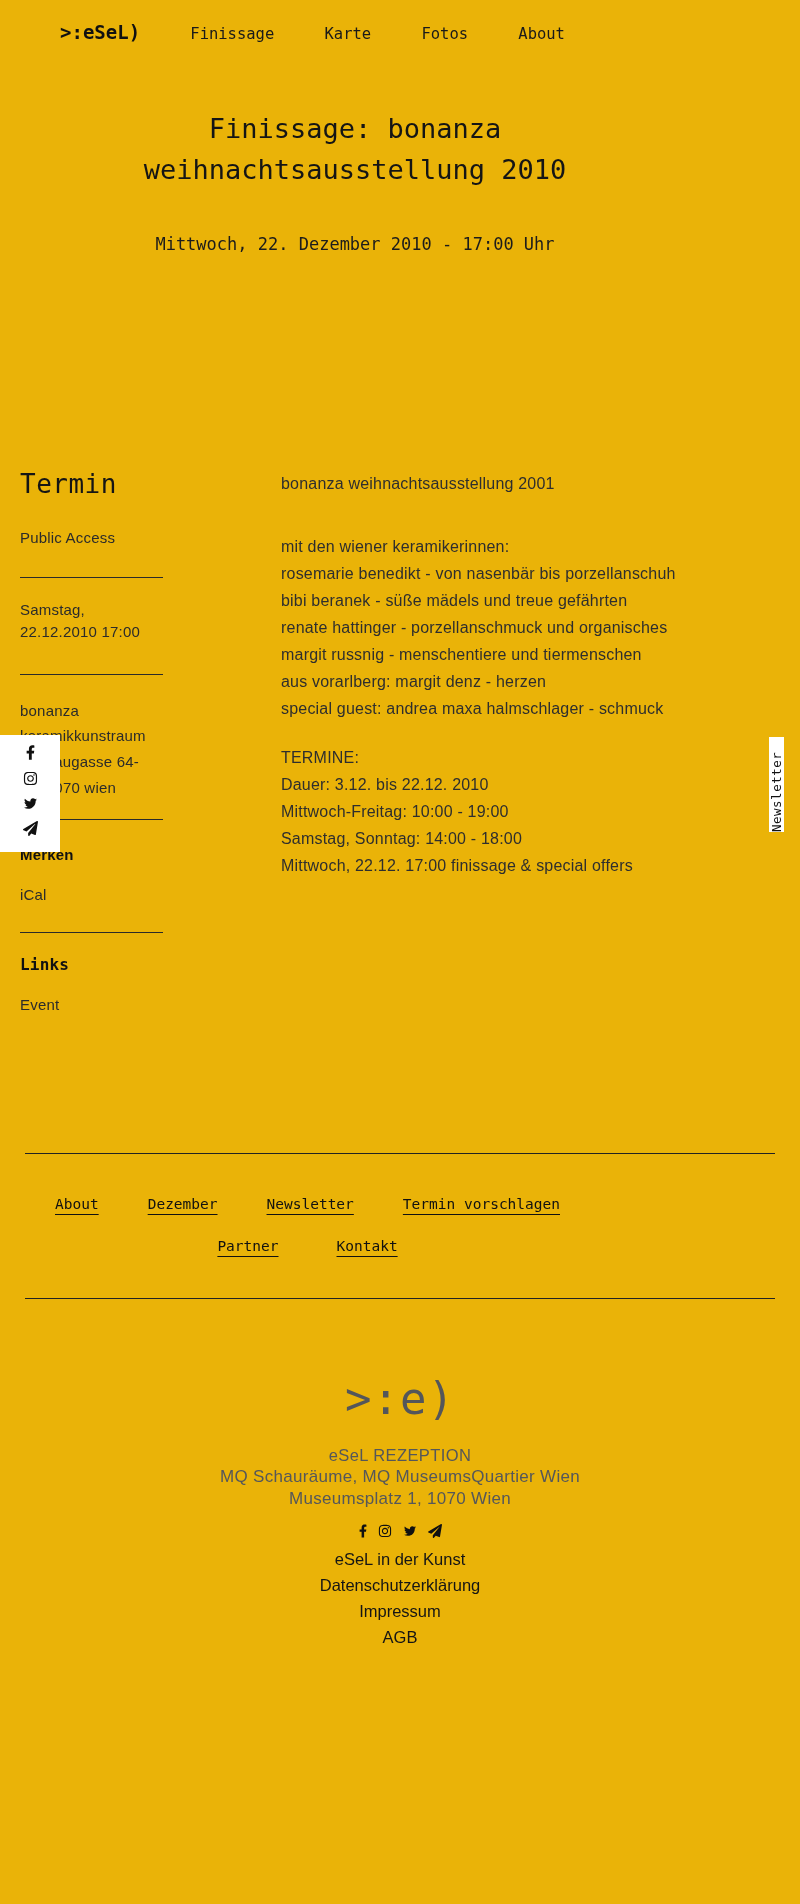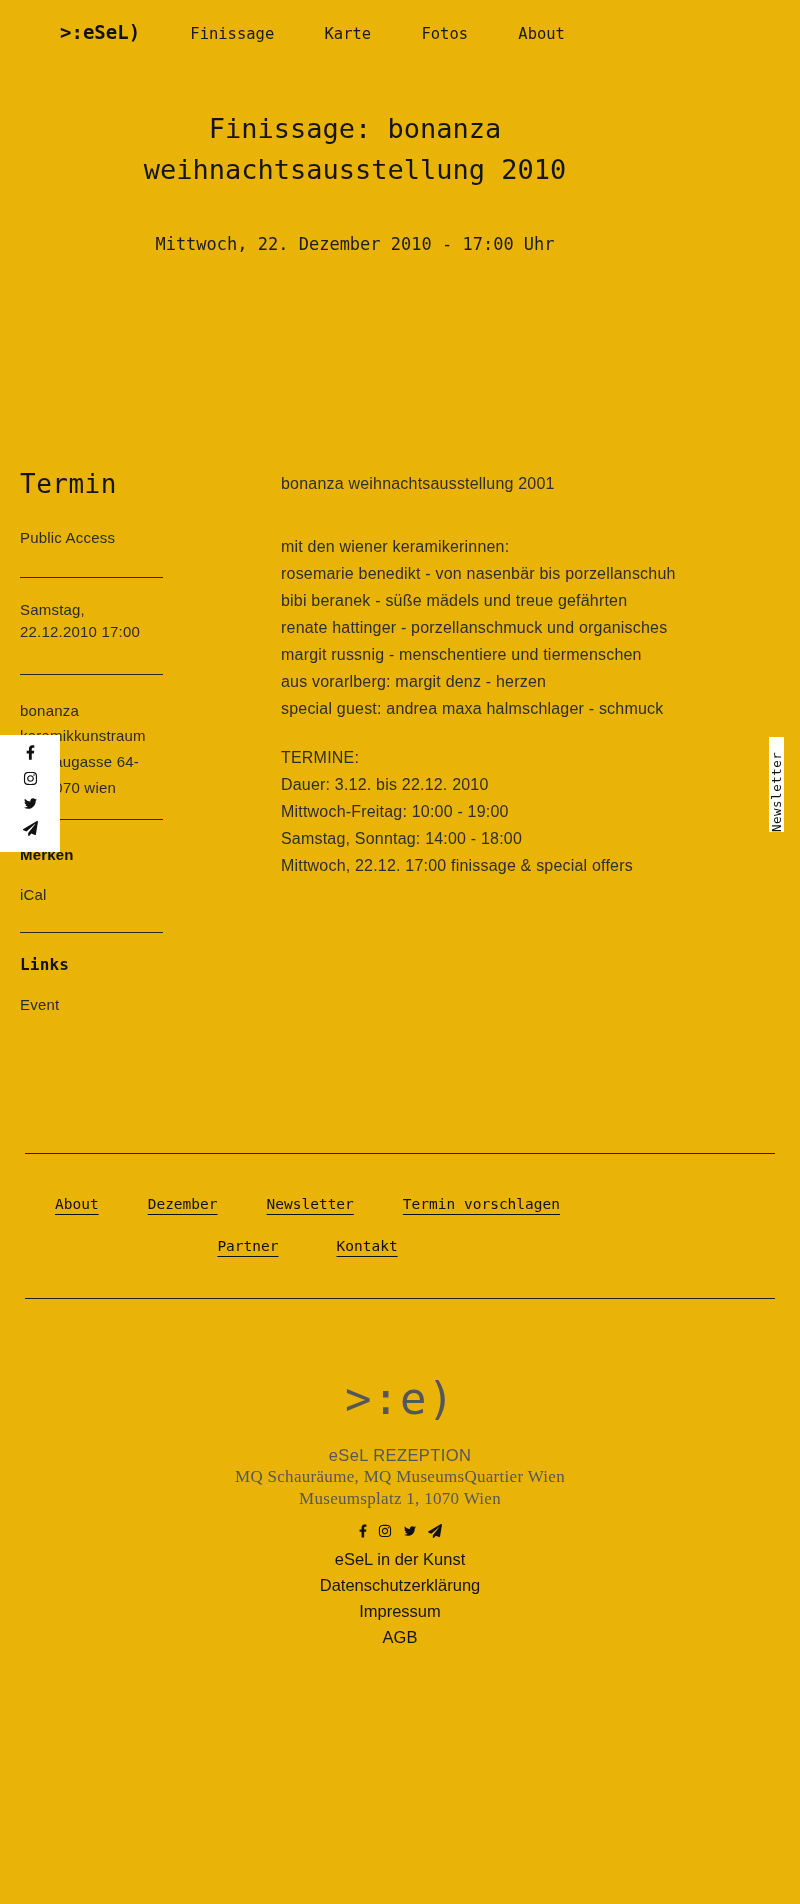--- a/index.html
+++ b/index.html
@@ -42,21 +42,21 @@
   
   .fnav-row1{position:absolute;top:1196px;left:55px;width:505px;display:flex;justify-content:space-between;}
   .fnav-row2{position:absolute;top:1238px;left:55px;width:505px;display:flex;justify-content:center;gap:58px;}
   .fnav-link{font-family:"DejaVu Sans Mono",monospace;font-size:14.5px;color:#111;
              text-decoration:underline;text-underline-offset:5px;cursor:pointer;}
 
   
   .footer{position:absolute;top:1372px;left:0;width:800px;text-align:center;}
   .footer-logo{font-family:"DejaVu Sans Mono",monospace;font-size:44px;line-height:54px;color:#54565a;letter-spacing:1px;cursor:pointer;}
   .footer-name{margin-top:18px;font-size:16.5px;line-height:22px;color:#55575a;letter-spacing:.4px;}
-  .footer-addr{font-size:17px;line-height:22px;color:#55575a;letter-spacing:.3px;font-family:Liberation Serif, serif;}
+  .footer-addr{font-size:17px;line-height:22px;color:#55575a;letter-spacing:.3px;}
   .footer-icons{margin-top:14px;margin-bottom:8px;display:flex;justify-content:center;gap:11px;align-items:center;}
   .footer-icons svg{display:block;cursor:pointer;}
   .footer-link{font-size:16.5px;line-height:26px;color:#151515;cursor:pointer;}
 </style>
 </head>
 <body>
 
 <div id="page">
 
   <div class="nav">

